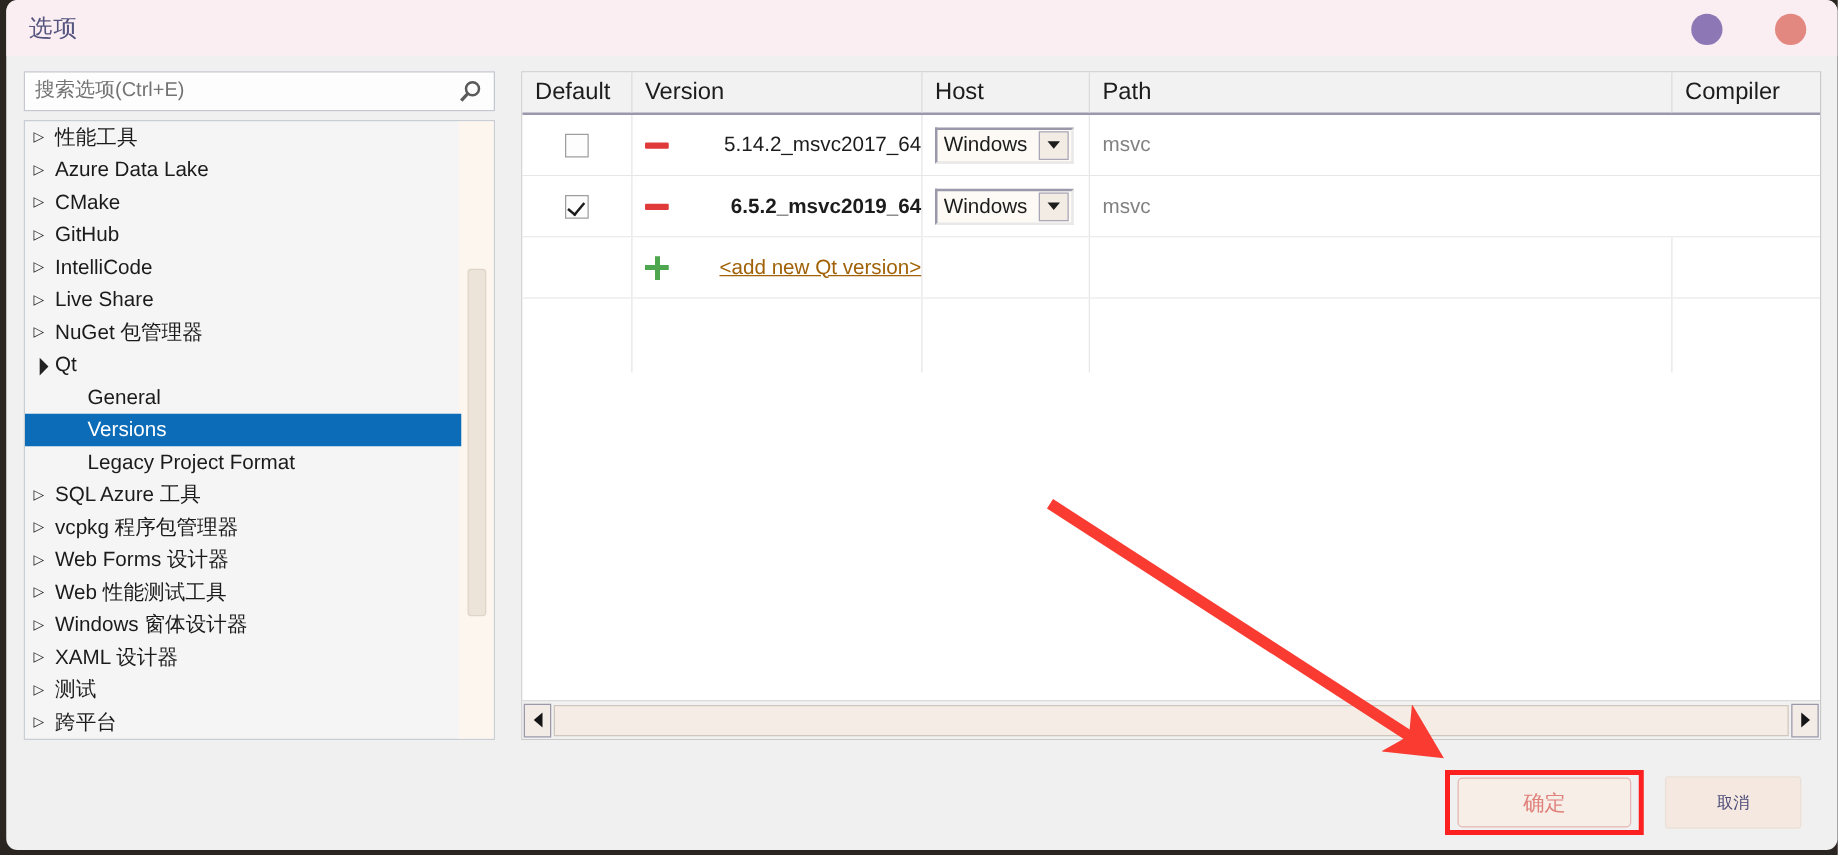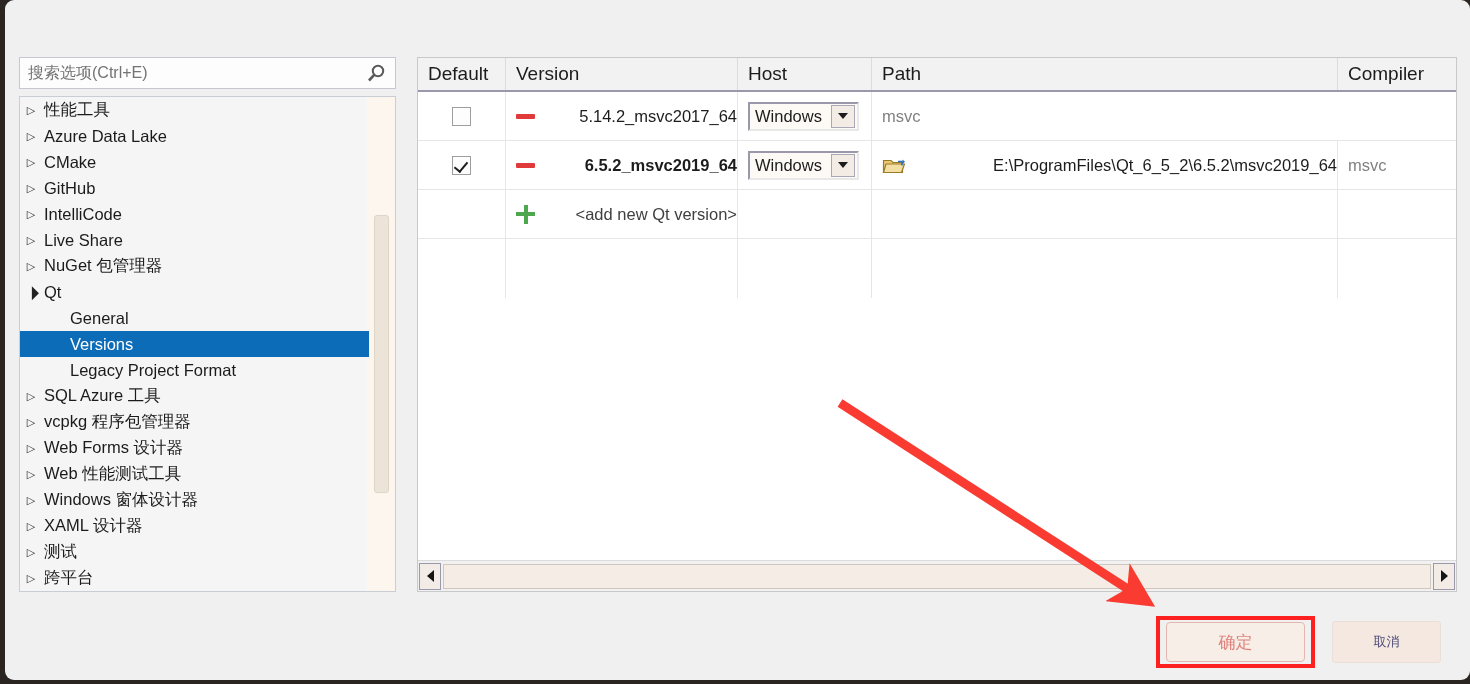--- a/index.html
+++ b/index.html
@@ -173,21 +173,21 @@
     cursor: pointer;
   }
   .plus-icon::before, .plus-icon::after {
     content: ""; position: absolute; background: #4ea64e;
   }
   .plus-icon::before { left: 0; top: 7px; width: 19px; height: 4px; }
   .plus-icon::after  { top: 0; left: 7.5px; height: 19px; width: 4px; }
 
   .version-text { color: #1c1c1c; }
   .version-text.bold { font-weight: bold; }
-  .addnew-text { color: #404040; }
+  .addnew-text { color: #a16207; text-decoration: underline; }
 
   .combobox {
     width: 111px; height: 29px;
     background: #fdfaf6;
     border: 2px solid;
     border-color: #9b98ab #e8e8e8 #e8e8e8 #9b98ab;
     display: flex; align-items: center;
     cursor: pointer;
   }
   .combobox .cb-value {
@@ -295,20 +295,25 @@
   #arrow-overlay {
     position: absolute; left: 0; top: 0; width: 1470px; height: 684px;
     pointer-events: none;
   }
 </style>
 </head>
 <body>
 
 <div id="dialog">
 
+  <div id="titlebar">
+    <div id="title-text">选项</div>
+    <div id="caption-minimize" class="caption-dot"></div>
+    <div id="caption-close" class="caption-dot"></div>
+  </div>
 
   <div id="search-box">
     <input id="search-input" type="text" placeholder="搜索选项(Ctrl+E)" style="">
     <svg id="search-icon" viewBox="0 0 22 22">
       <circle cx="13" cy="8" r="5.2" fill="none" stroke="#5a5a5a" stroke-width="2"></circle>
       <line x1="9.2" y1="11.9" x2="4" y2="17.5" stroke="#5a5a5a" stroke-width="2.6"></line>
     </svg>
   </div>
 
   <div id="tree-panel">
@@ -434,31 +439,20 @@
         <span class="minus-icon"></span>
         <span class="version-text bold">6.5.2_msvc2019_64</span>
       </div>
       <div class="td col-host">
         <div class="combobox">
           <span class="cb-value">Windows</span>
           <span class="cb-btn">
               <i class="cb-arrow"></i>
             </span>
         </div>
-      </div>
-      <div class="td col-path">
-        <span class="folder-icon">
-          <svg viewBox="0 0 24 20" width="24" height="20">
-            <path d="M1.5 5.5 H9 l2 2 H20.5 v10 H1.5 Z" fill="#e8c873" stroke="#9a7b25" stroke-width="1.2"></path>
-            <path d="M4 9 H22.5 L19.5 17.5 H1.5 Z" fill="#f3dfa4" stroke="#9a7b25" stroke-width="1.2"></path>
-            <path d="M16 6.5 h4 v4" fill="none" stroke="#2f72c4" stroke-width="1.6"></path>
-            <path d="M20.5 4.5 l2.5 2.2 -2.5 2.2 Z" fill="#2f72c4"></path>
-          </svg>
-        </span>
-        <span class="path-text">E:\ProgramFiles\Qt_6_5_2\6.5.2\msvc2019_64</span>
       </div>
       <div class="td col-compiler">
         <span class="compiler-text">msvc</span>
       </div>
     </div>
 
     <div class="trow">
       <div class="td col-default"></div>
       <div class="td col-version">
         <span class="plus-icon"></span>

